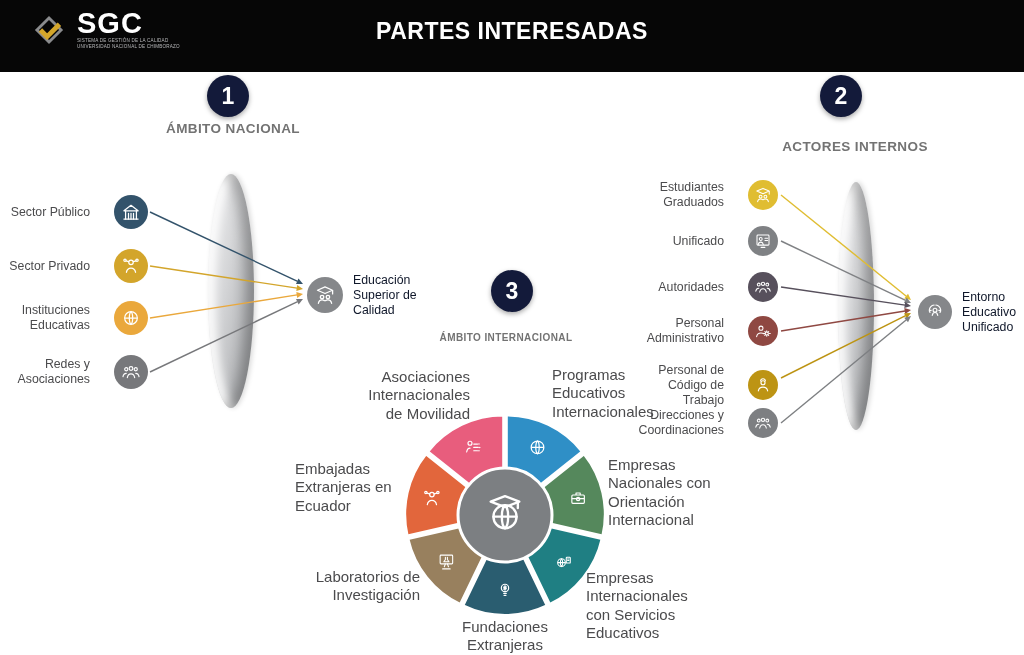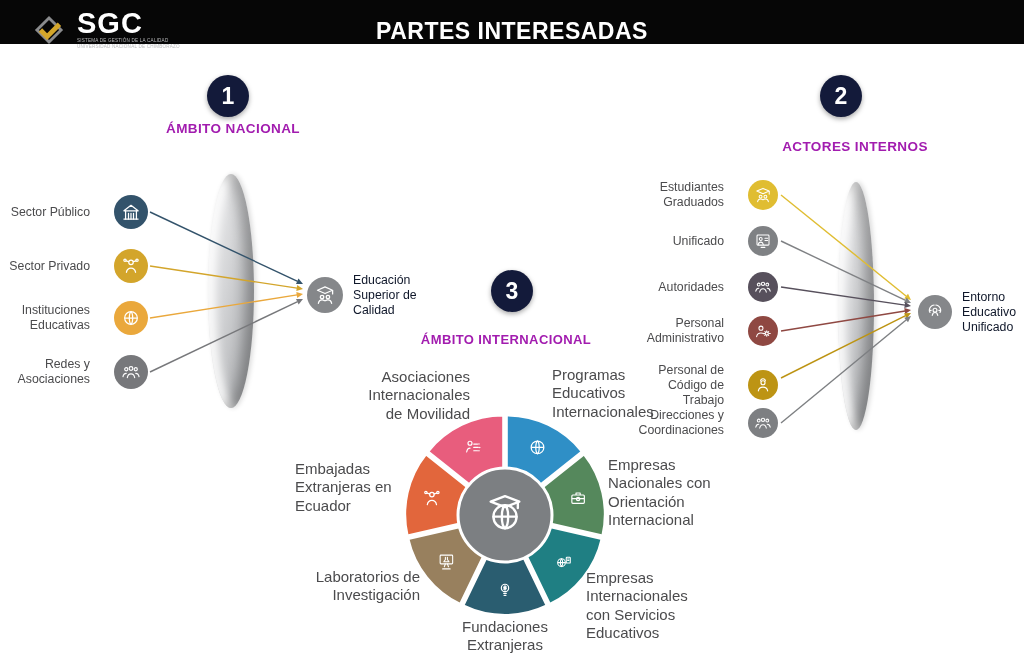--- a/index.html
+++ b/index.html
@@ -1,30 +1,30 @@
 <!DOCTYPE html>
 <html><head>
 <meta charset="utf-8">
 <style>
   *{margin:0;padding:0;box-sizing:border-box}
   html,body{width:1024px;height:655px}
   body{font-family:"Liberation Sans",sans-serif;background:#fff}
   #stage{position:relative;width:1024px;height:655px;overflow:hidden;background:#fff}
 
-  #header{position:absolute;left:0;top:0;width:1024px;height:44px;background:#060606}
+  #header{position:absolute;left:0;top:0;width:1024px;height:72px;background:#060606}
   #logo{position:absolute;left:30px;top:9px;display:flex;align-items:center;gap:9px}
   #logo .acr{color:#fff;font-size:29px;font-weight:bold;letter-spacing:1px;line-height:1}
   #logo .tag{color:#b9babc;font-size:4.6px;letter-spacing:.2px;line-height:1.4;white-space:nowrap}
   #title{position:absolute;left:0;top:0;width:100%;line-height:62px;text-align:center;
          color:#fff;font-size:23px;font-weight:bold;letter-spacing:.5px}
 
   .badge{position:absolute;width:42px;height:42px;border-radius:50%;background:#131a3a;color:#fff;
          font-size:23px;font-weight:bold;display:flex;align-items:center;justify-content:center;
          box-shadow:0 2px 5px rgba(0,0,0,.35)}
-  .sec-title{position:absolute;text-align:center;font-weight:bold;font-size:13.5px;color:#a21caf;letter-spacing:.4px}
+  .sec-title{position:absolute;text-align:center;font-weight:bold;font-size:13.5px;color:#737373;letter-spacing:.4px}
 
   .lens{position:absolute;border-radius:50%;
         background:linear-gradient(100deg,#f4f4f5 5%,#d2d3d5 45%,#a2a4a7 95%);
         box-shadow:2px 0 5px rgba(0,0,0,.15), inset -9px 0 12px rgba(0,0,0,.25), inset 7px 0 9px rgba(255,255,255,.85)}
 
   #fx{position:absolute;left:0;top:0;width:1024px;height:655px;pointer-events:none}
   .absvg{position:absolute}
 
   .item{position:absolute;display:flex;align-items:center;justify-content:flex-end;gap:24px}
   .item .lbl{flex:1;text-align:right;font-size:12.3px;color:#4b4b4d;line-height:1.2}
@@ -306,21 +306,21 @@
   <div class="target" style="left:918px;top:290px">
     <div class="ic" style="width: 34px; height: 34px; background-color: rgb(133, 135, 138);">
         <svg width="20" height="20">
           <use href="#i-unified"></use>
         </svg>
       </div>
     <div class="lbl" style="width:78px">Entorno Educativo Unificado</div>
   </div>
 
   <div class="badge" style="left:491px;top:270px">3</div>
-  <div class="sec-title" style="left:386px;top:332px;width:240px;font-size:13px">ÁMBITO INTERNACIONAL</div>
+  <div class="sec-title" style="left:386px;top:332px;width:240px;font-size:10px">ÁMBITO INTERNACIONAL</div>
 
   <svg id="wheel" class="absvg" style="left:395px;top:405px" width="220" height="220">
       <path d="M111.7,106.4 L111.7,10.4 A96,96 0 0 1 186.8,46.5 Z" fill="#2f8fc6" stroke="#fff" stroke-width="2.2"></path>
       <use href="#i-globe" x="132.5" y="32.4" width="20" height="20"></use>
       <path d="M113.9,109.1 L189.0,49.3 A96,96 0 0 1 207.5,130.5 Z" fill="#55885c" stroke="#fff" stroke-width="2.2"></path>
       <use href="#i-briefcase" x="173.1" y="83.3" width="20" height="20"></use>
       <path d="M113.1,112.5 L206.7,133.9 A96,96 0 0 1 154.8,199.0 Z" fill="#1f7f83" stroke="#fff" stroke-width="2.2"></path>
       <use href="#i-services" x="158.6" y="146.8" width="20" height="20"></use>
       <path d="M110.0,114.0 L151.7,200.5 A96,96 0 0 1 68.3,200.5 Z" fill="#2a5d70" stroke="#fff" stroke-width="2.2"></path>
       <use href="#i-fund" x="100.0" y="175.0" width="20" height="20"></use>

